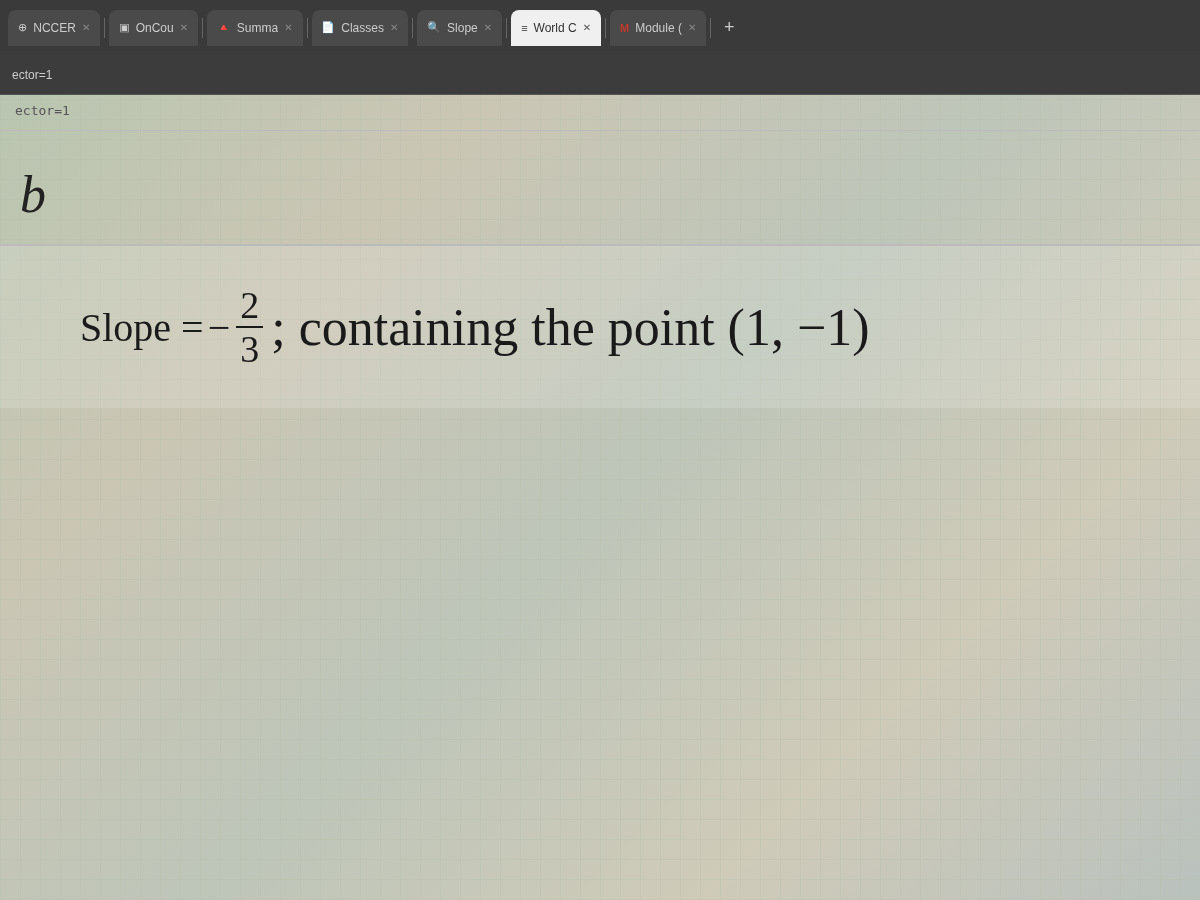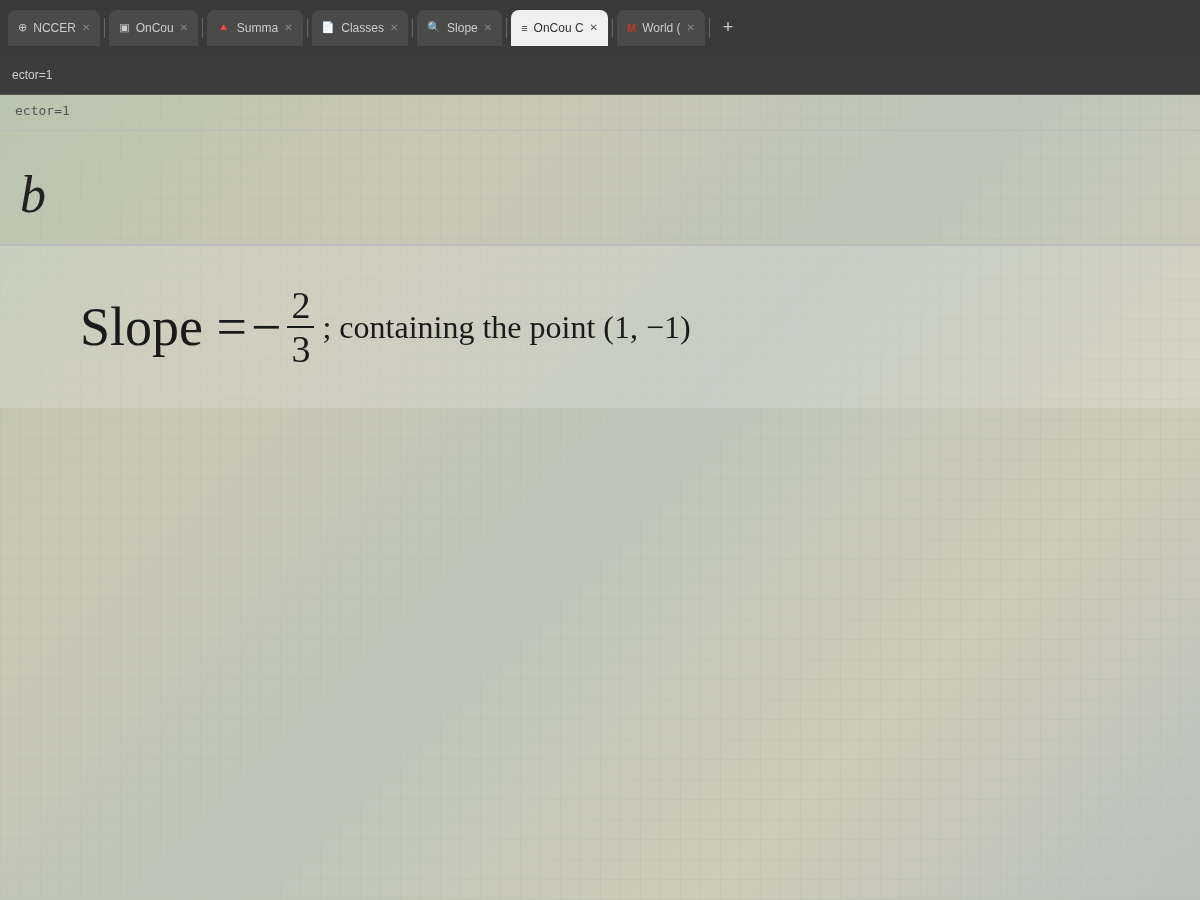--- a/index.html
+++ b/index.html
@@ -171,21 +171,21 @@
       background: rgba(255,255,255,0.15);
     }
 
     .math-content {
       display: flex;
       align-items: center;
       gap: 0;
     }
 
     .slope-text {
-      font-size: 54px;
+      font-size: 40px;
       color: #1a1a1a;
       font-family: Georgia, 'Times New Roman', serif;
       font-weight: normal;
     }
 
     .frac-num {
       font-size: 38px;
       color: #1a1a1a;
       font-family: Georgia, 'Times New Roman', serif;
       line-height: 1;
@@ -195,21 +195,21 @@
 
     .frac-den {
       font-size: 38px;
       color: #1a1a1a;
       font-family: Georgia, 'Times New Roman', serif;
       line-height: 1;
       padding: 2px 4px 0 4px;
     }
 
     .containing-text {
-      font-size: 32px;
+      font-size: 52px;
       color: #1a1a1a;
       font-family: Georgia, 'Times New Roman', serif;
       font-weight: normal;
       margin-left: 6px;
     }
 
   </style>
 </head>
 <body>
 
@@ -250,29 +250,29 @@
   <div class="tab">
     <span class="tab-icon">🔍</span>
     <span>Slope</span>
     <span class="tab-close">✕</span>
   </div>
 
   <div class="tab-separator"></div>
 
   <div class="tab active">
     <span class="tab-icon">≡</span>
-    <span>OnCou C</span>
+    <span>World C</span>
     <span class="tab-close">✕</span>
   </div>
 
   <div class="tab-separator"></div>
 
   <div class="tab">
     <span class="tab-icon" style="color:#c0392b;font-weight:bold;">M</span>
-    <span>World (</span>
+    <span>Module (</span>
     <span class="tab-close">✕</span>
   </div>
 
   <div class="tab-separator"></div>
 
   <div class="tab-add">
     <span>+</span>
   </div>
 </div>
 

